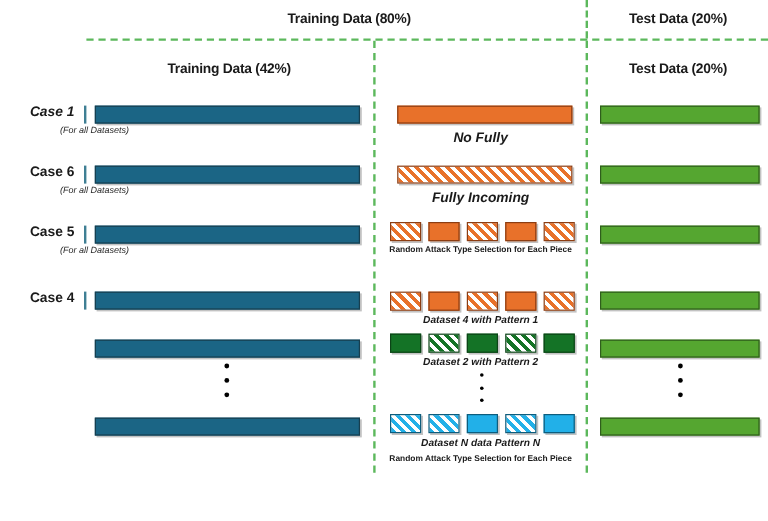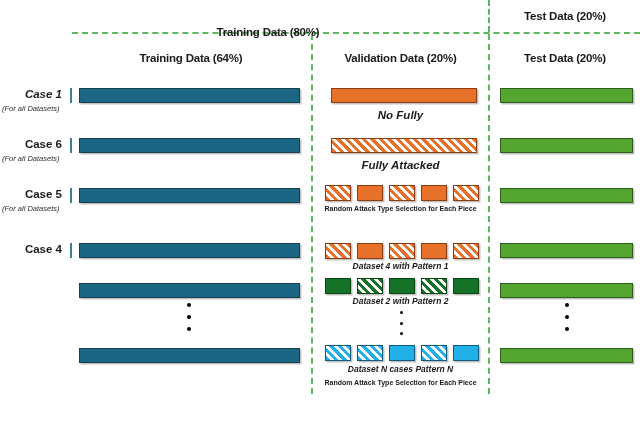--- a/index.html
+++ b/index.html
@@ -54,20 +54,21 @@
     color: #1a1a1a;
     text-align: right;
   }
   .case-sub {
     position: absolute;
     font-size: 7.5px;
     font-style: italic;
     white-space: nowrap;
     color: #2b2b2b;
     text-align: left;
+    margin-left: 48px;
   }
   .case-tick {
     position: absolute;
     width: 0;
     height: 15px;
     border-left: 2px solid #3f7f94;
   }
 
   
   .bar {
@@ -161,46 +162,45 @@
 </head>
 <body>
 
 <div class="figure">
 
   <div class="hline" style="left:72px; top:32px; width:568px;"></div>
   <div class="vline" style="left:488px; top:0px; height:32px;"></div>
   <div class="vline" style="left:311px; top:34px; height:360px;"></div>
   <div class="vline" style="left:488px; top:34px; height:360px;"></div>
 
-  <div class="hdr" style="left:60px; top:10px; width:416px;margin-top:16px;">Training Data (80%)</div>
+  <div class="hdr" style="left:83px; top:10px; width:416px;">Training Data (80%)</div>
   <div class="hdr" style="left:490px; top:10px; width:150px;">Test Data (20%)</div>
 
-  <div class="hdr" style="left:72px; top:52px; width:238px;">Training Data (64%)</div>
-  <div class="hdr" style="left:313px; top:52px; width:175px;">Validation Data (20%)</div>
+  <div class="hdr" style="left:72px; top:52px; width:238px;">Training Data (42%)</div>
   <div class="hdr" style="left:490px; top:52px; width:150px;">Test Data (20%)</div>
 
   <div class="case-label" style="left:0px; top:88px; width:62px;font-style:italic;">Case 1</div>
   <div class="case-sub" style="left:2px; top:104px;">(For all Datasets)</div>
   <div class="case-tick" style="left:70px; top:88px;"></div>
 
   <div class="bar blue" style="left:79px; top:88px; width:221px; height:15px;"></div>
   <div class="bar orange" style="left:331px; top:88px; width:146px; height:15px;"></div>
   <div class="bar green" style="left:500px; top:88px; width:133px; height:15px;"></div>
 
   <div class="anno-italic" style="left:313px; top:109px; width:175px;">No Fully</div>
 
   <div class="case-label" style="left:0px; top:138px; width:62px;">Case 6</div>
   <div class="case-sub" style="left:2px; top:154px;">(For all Datasets)</div>
   <div class="case-tick" style="left:70px; top:138px;"></div>
 
   <div class="bar blue" style="left:79px; top:138px; width:221px; height:15px;"></div>
   <div class="bar hatch-orange" style="left:331px; top:138px; width:146px; height:15px;"></div>
   <div class="bar green" style="left:500px; top:138px; width:133px; height:15px;"></div>
 
-  <div class="anno-italic" style="left:313px; top:159px; width:175px;">Fully Attacked</div>
+  <div class="anno-italic" style="left:313px; top:159px; width:175px;">Fully Incoming</div>
 
   <div class="case-label" style="left:0px; top:188px; width:62px;">Case 5</div>
   <div class="case-sub" style="left:2px; top:204px;">(For all Datasets)</div>
   <div class="case-tick" style="left:70px; top:188px;"></div>
 
   <div class="bar blue" style="left:79px; top:188px; width:221px; height:15px;"></div>
 
   <div class="bar hatch-orange" style="left:325px; top:185px; width:26px; height:16px;"></div>
   <div class="bar orange" style="left:357px; top:185px; width:26px; height:16px;"></div>
   <div class="bar hatch-orange" style="left:389px; top:185px; width:26px; height:16px;"></div>
@@ -257,18 +257,18 @@
   <div class="bar blue" style="left:79px; top:348px; width:221px; height:15px;"></div>
 
   <div class="bar hatch-cyan" style="left:325px; top:345px; width:26px; height:16px;"></div>
   <div class="bar hatch-cyan" style="left:357px; top:345px; width:26px; height:16px;"></div>
   <div class="bar cyan" style="left:389px; top:345px; width:26px; height:16px;"></div>
   <div class="bar hatch-cyan" style="left:421px; top:345px; width:26px; height:16px;"></div>
   <div class="bar cyan" style="left:453px; top:345px; width:26px; height:16px;"></div>
 
   <div class="bar green" style="left:500px; top:348px; width:133px; height:15px;"></div>
 
-  <div class="anno-ds" style="left:313px; top:364px; width:175px;">Dataset N cases Pattern N</div>
+  <div class="anno-ds" style="left:313px; top:364px; width:175px;">Dataset N data Pattern N</div>
 
   <div class="anno-small" style="left:313px; top:379px; width:175px;">Random Attack Type Selection for Each Piece</div>
 
 
 </div>
 
 </body></html>

